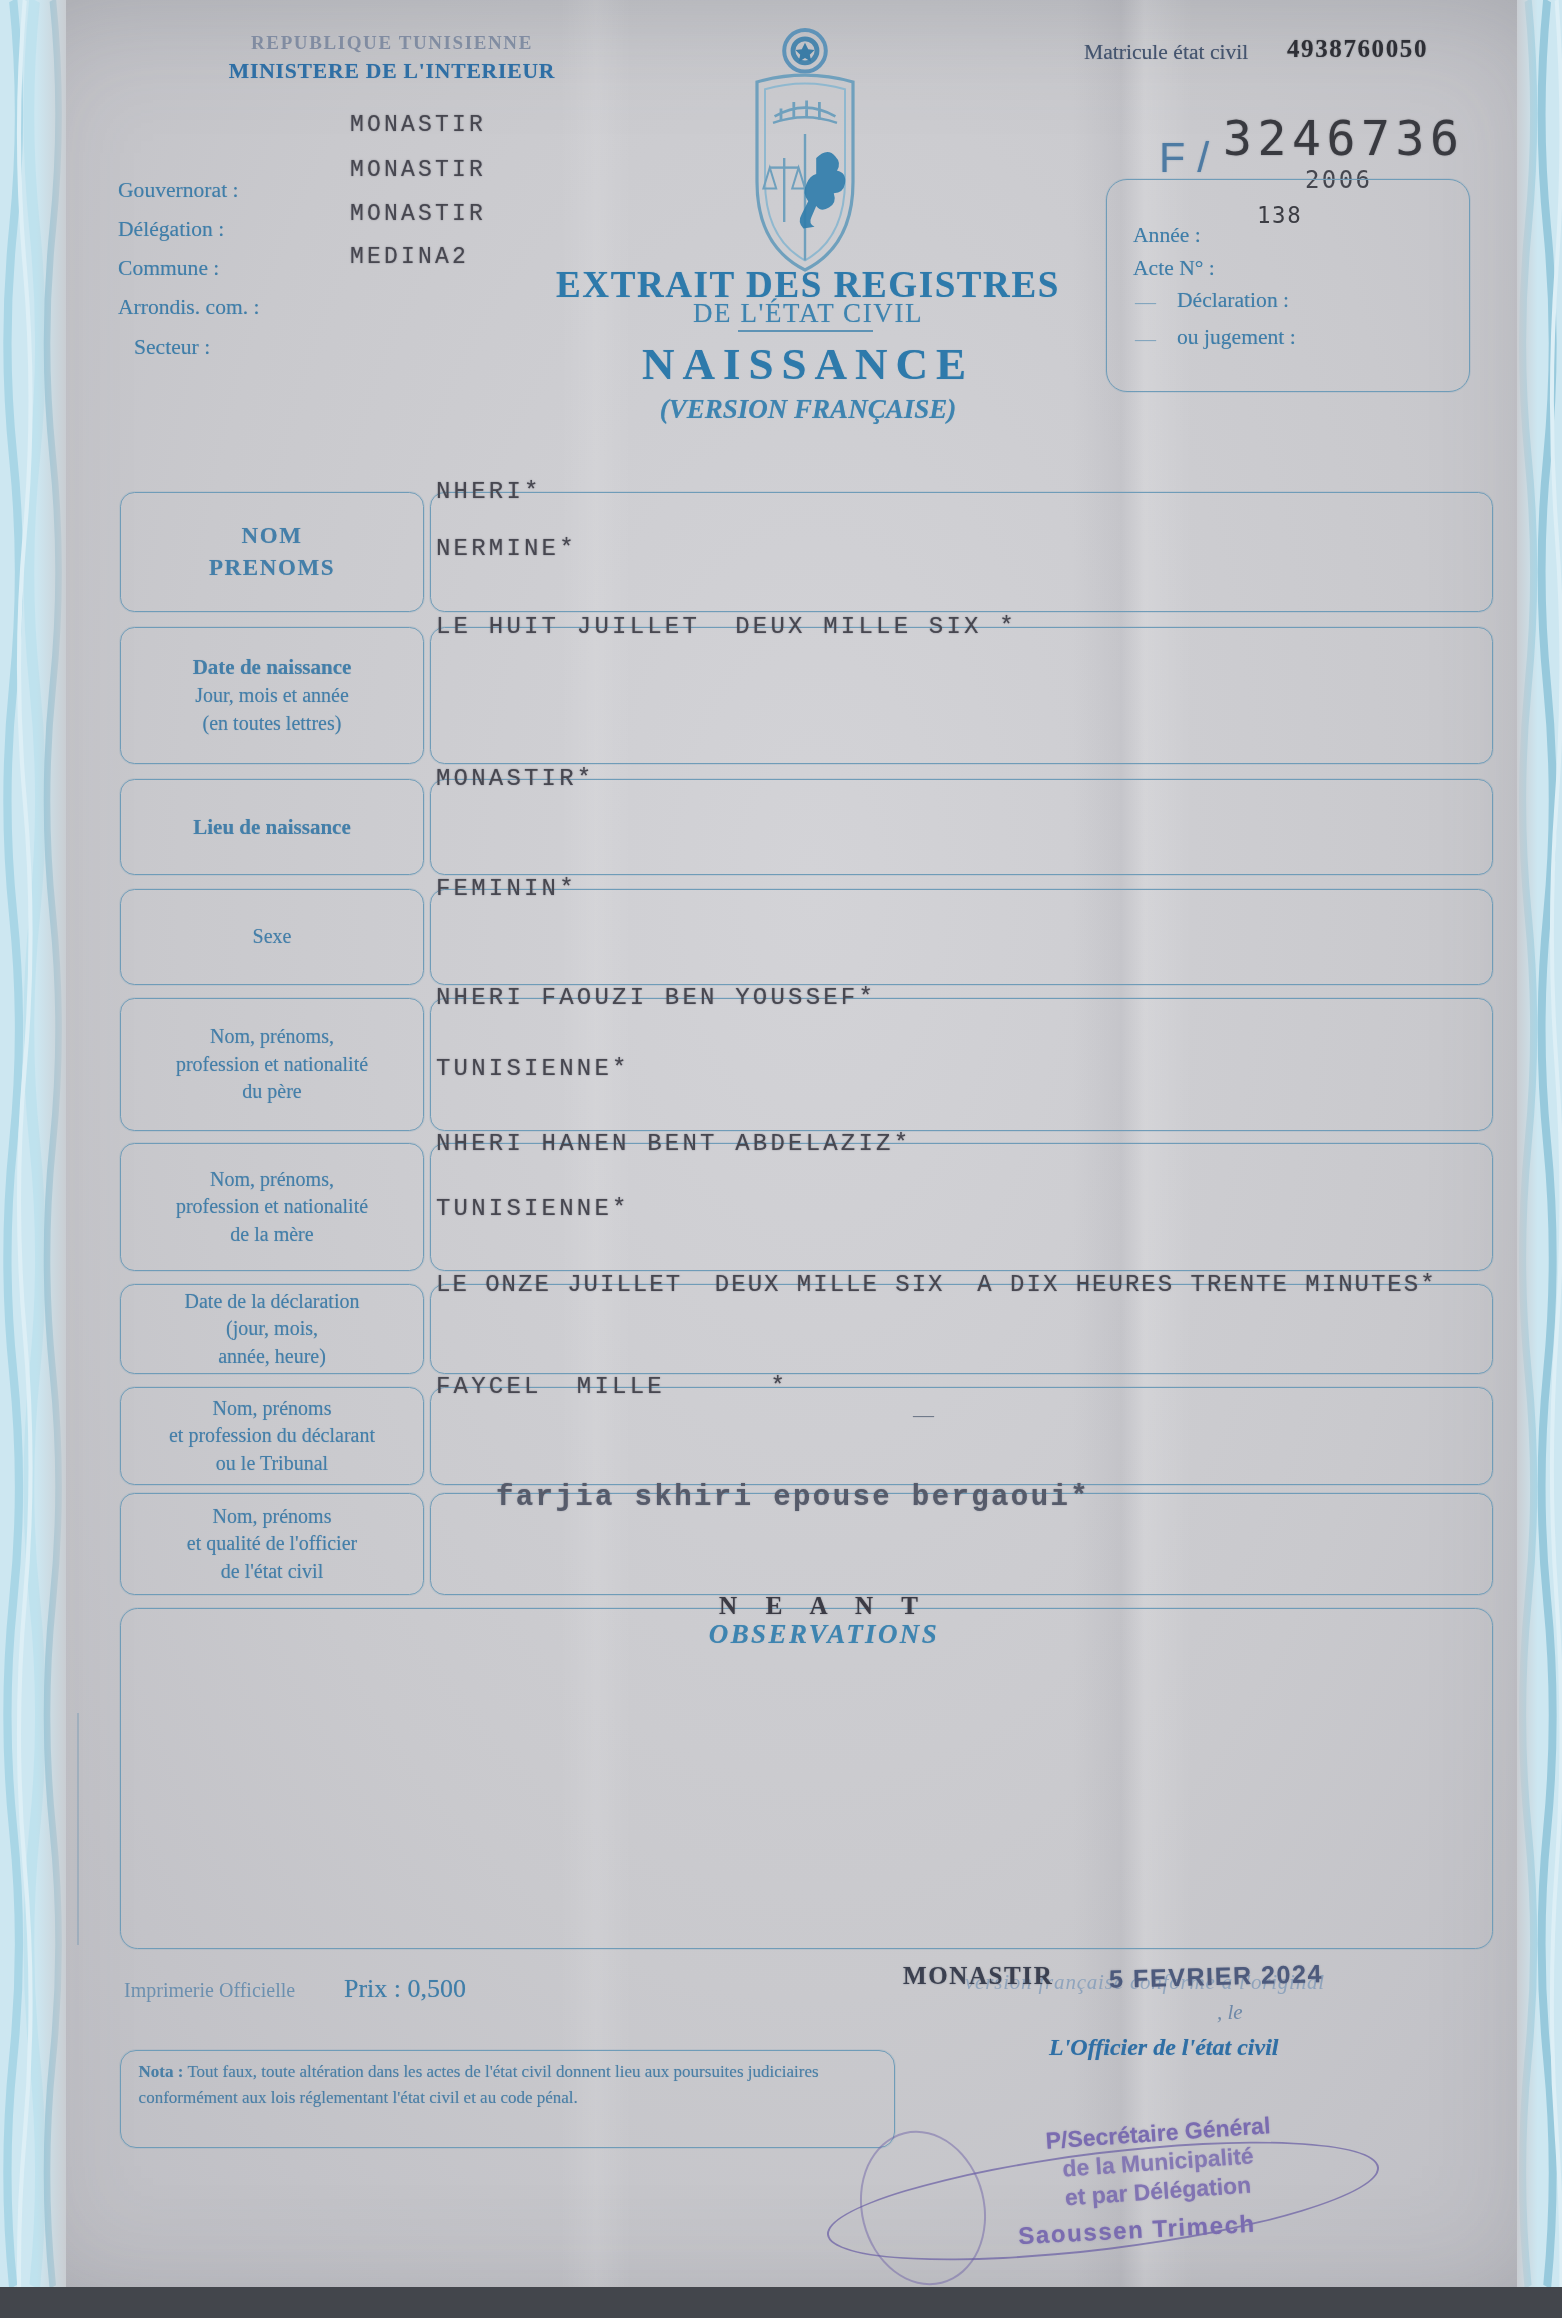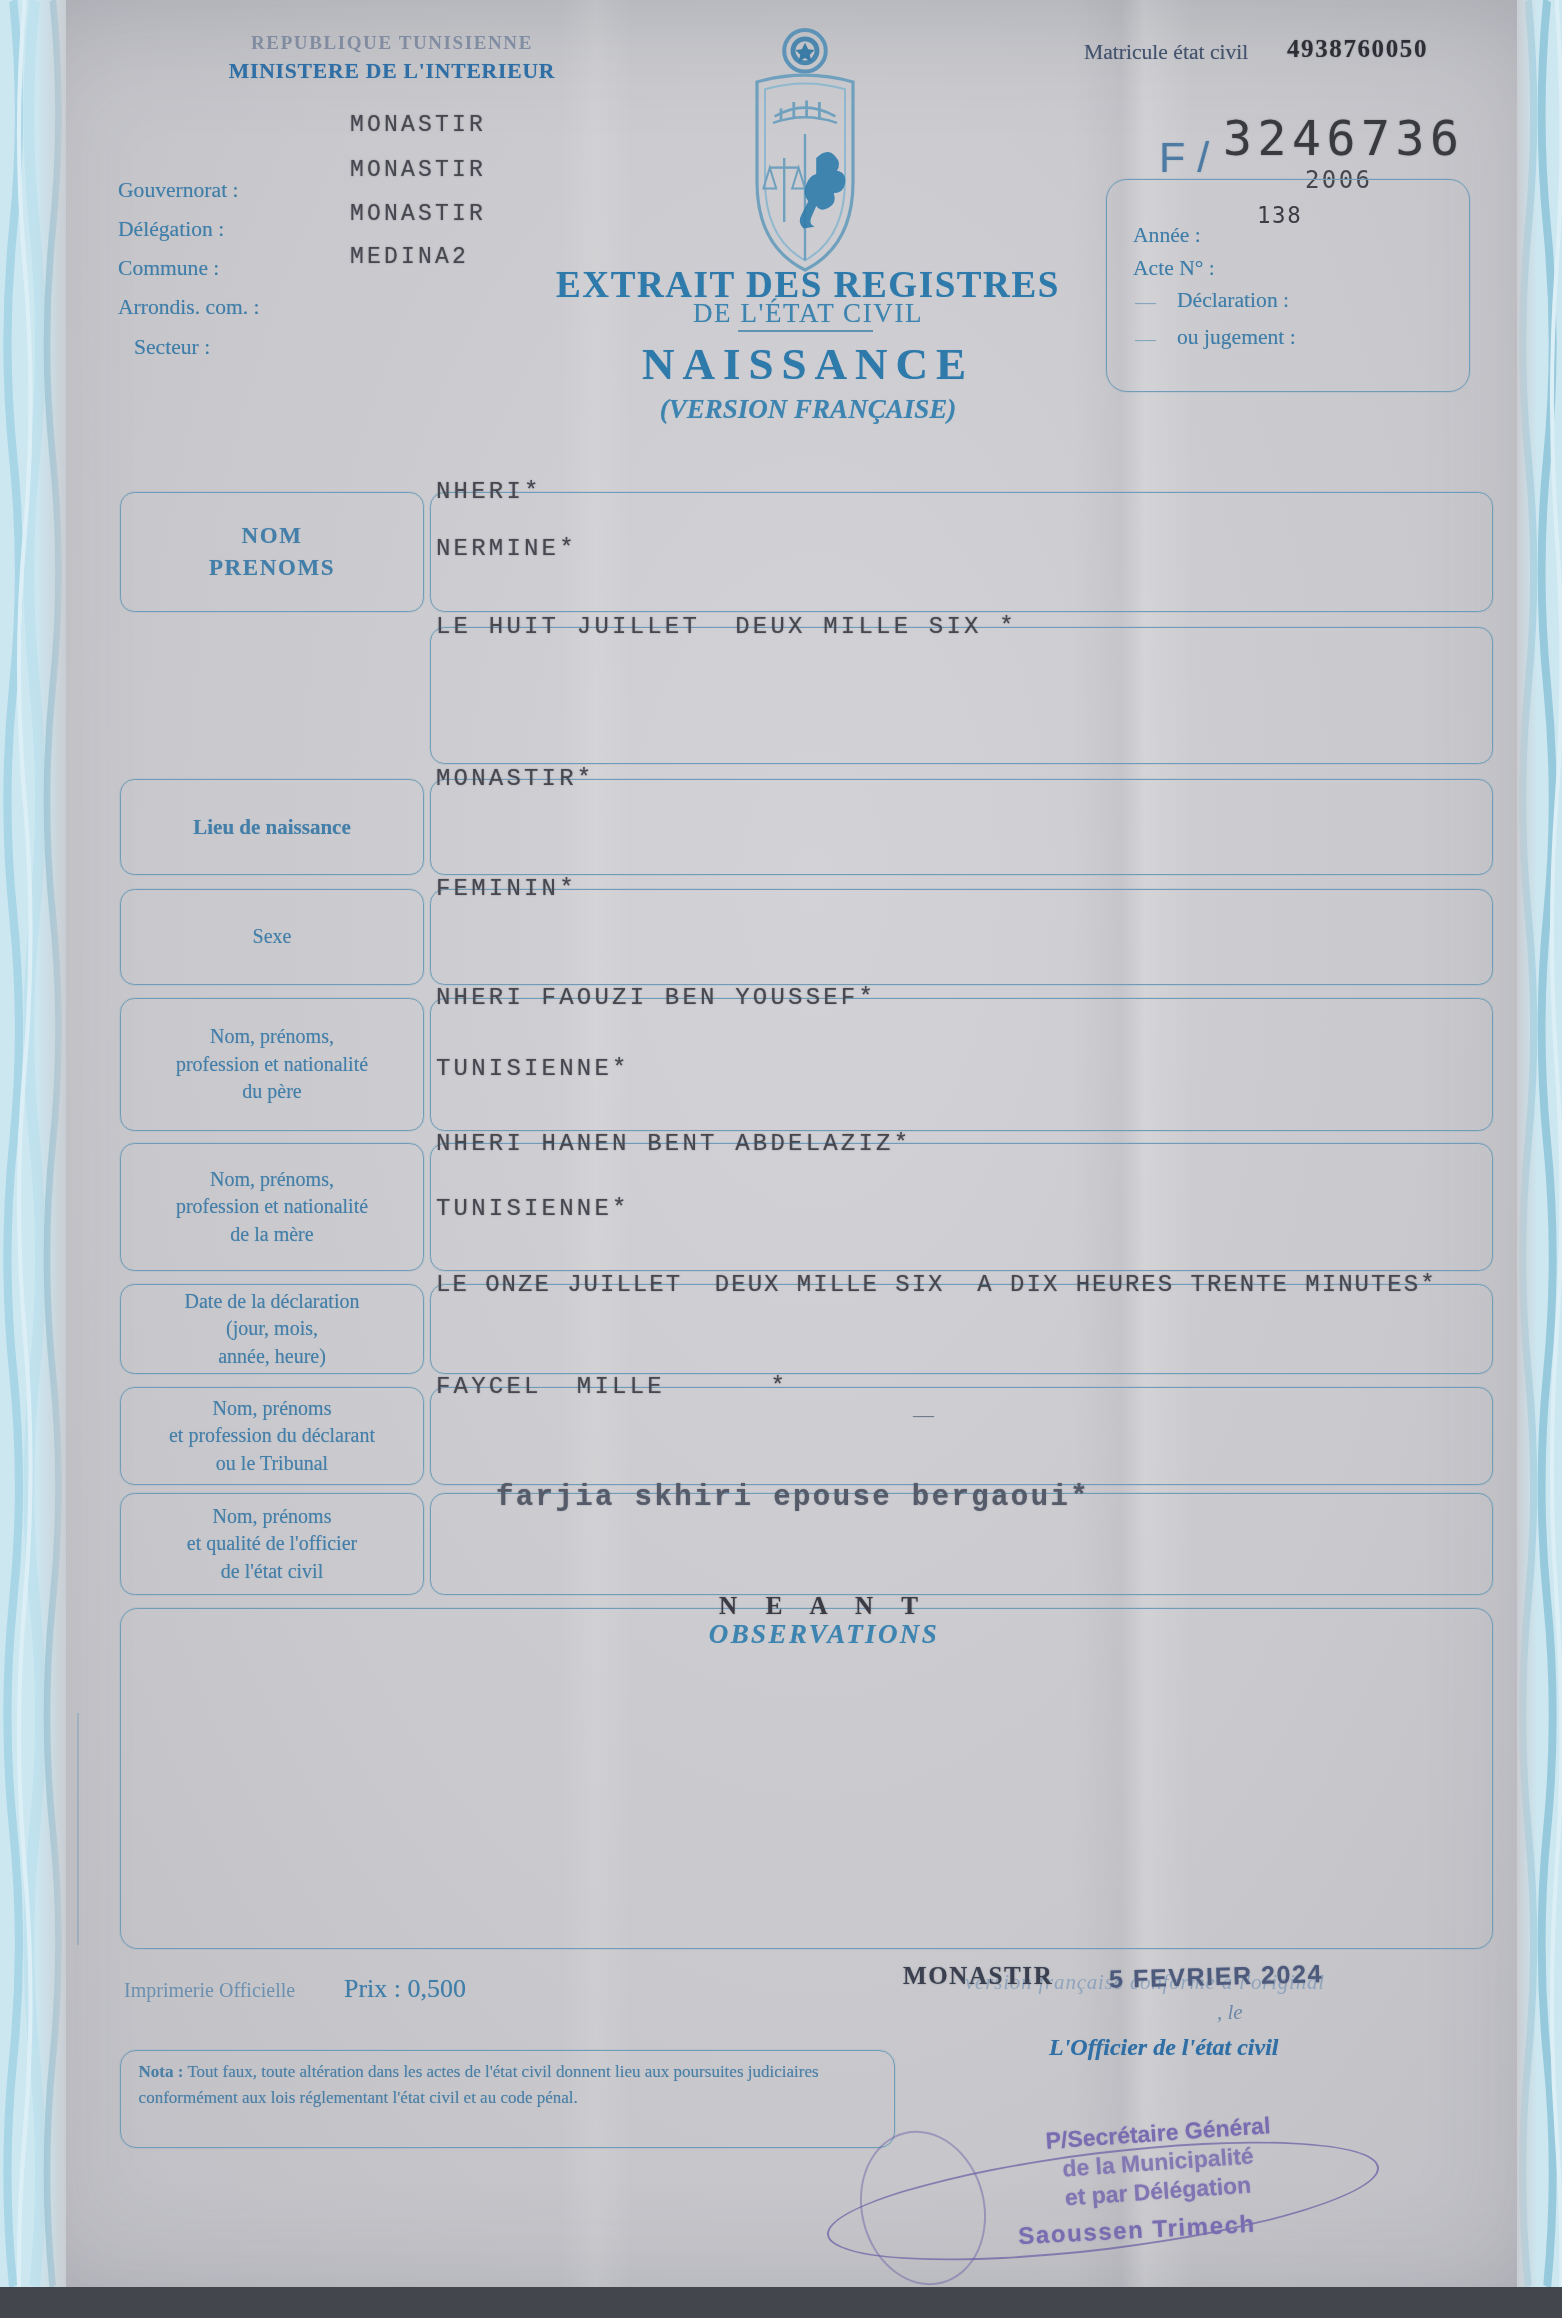--- a/index.html
+++ b/index.html
@@ -120,20 +120,27 @@
   <div class="box" style="left:120px;top:492px;width:302px;height:118px;">
     <div>
         <span class="lbl caps">NOM</span>
          <span class="lbl caps">PRENOMS</span>
       </div>
   </div>
   <div class="box" style="left:430px;top:492px;width:1061px;height:118px;"></div>
   <div class="abs typed" style="left:436px;top:478px;">NHERI*</div>
   <div class="abs typed" style="left:436px;top:535px;">NERMINE*</div>
 
+  <div class="box" style="left:120px;top:627px;width:302px;height:135px;">
+    <div>
+        <span class="lbl b">Date de naissance</span>
+         <span class="lbl">Jour, mois et année</span>
+         <span class="lbl">(en toutes lettres)</span>
+      </div>
+  </div>
   <div class="box" style="left:430px;top:627px;width:1061px;height:135px;"></div>
   <div class="abs typed" style="left:436px;top:613px;">LE HUIT JUILLET  DEUX MILLE SIX *</div>
 
   <div class="box" style="left:120px;top:779px;width:302px;height:94px;">
     <div>
         <span class="lbl b">Lieu de naissance</span>
       </div>
   </div>
   <div class="box" style="left:430px;top:779px;width:1061px;height:94px;"></div>
   <div class="abs typed" style="left:436px;top:765px;">MONASTIR*</div>

